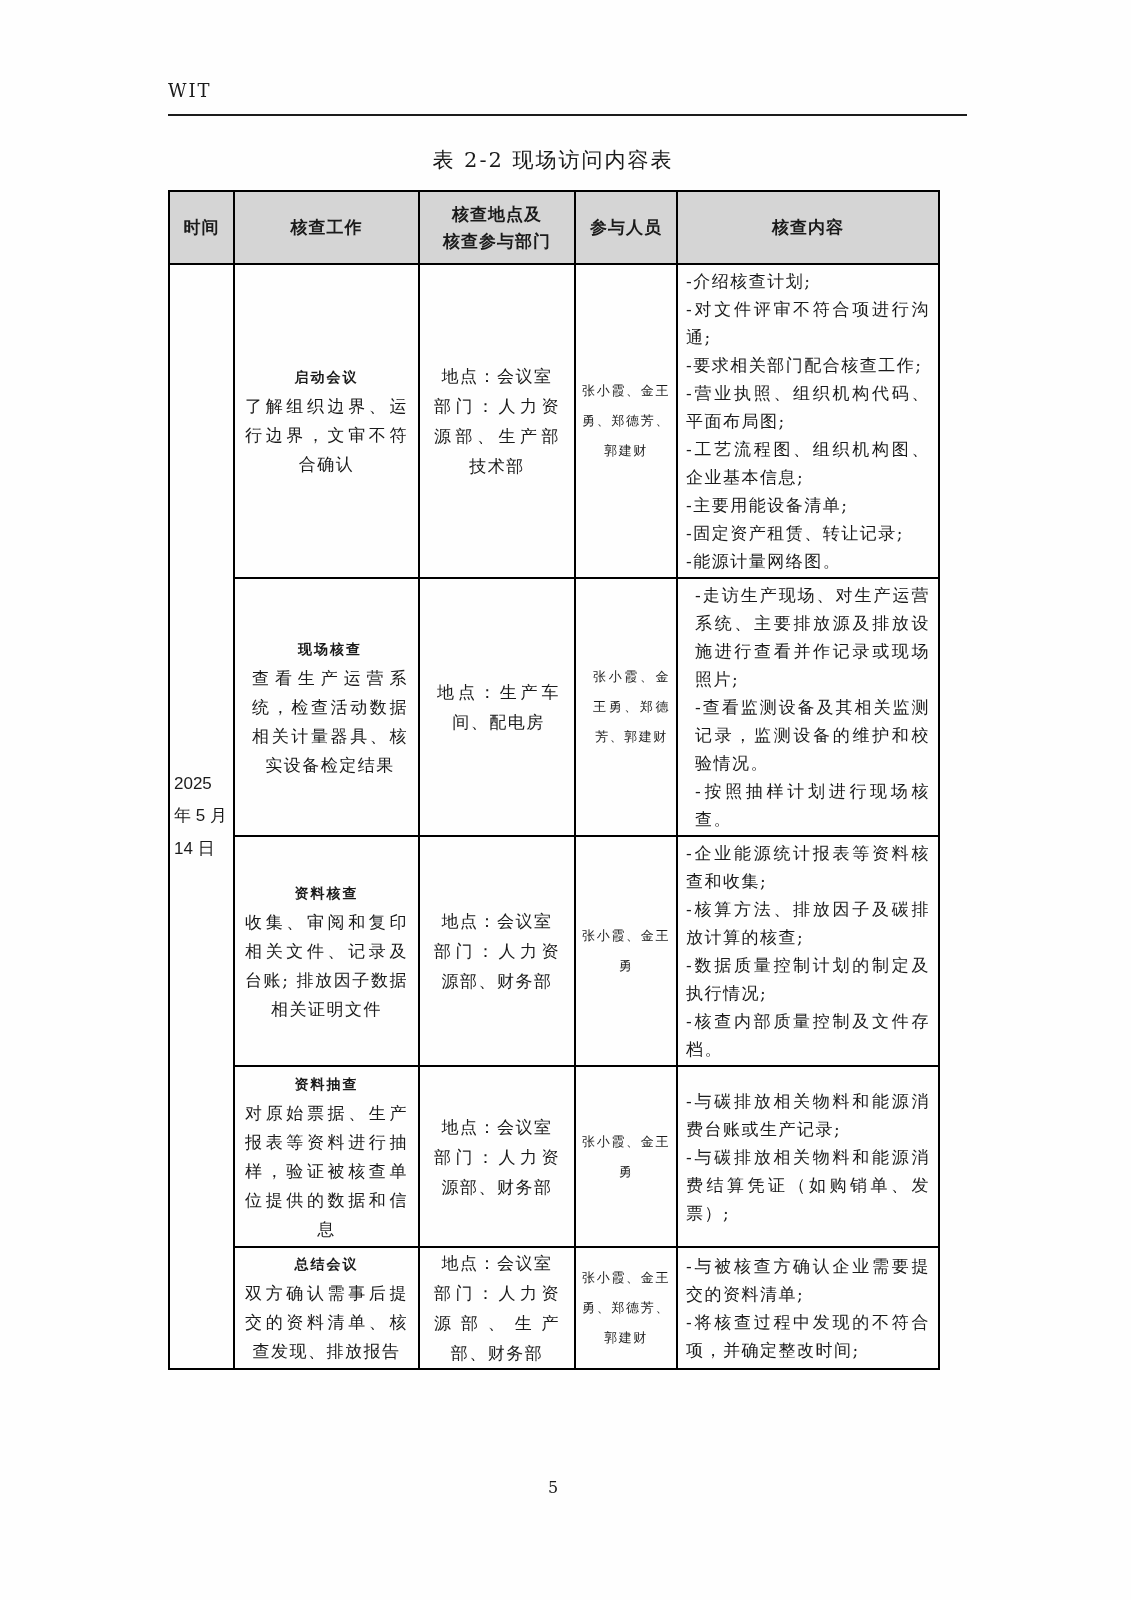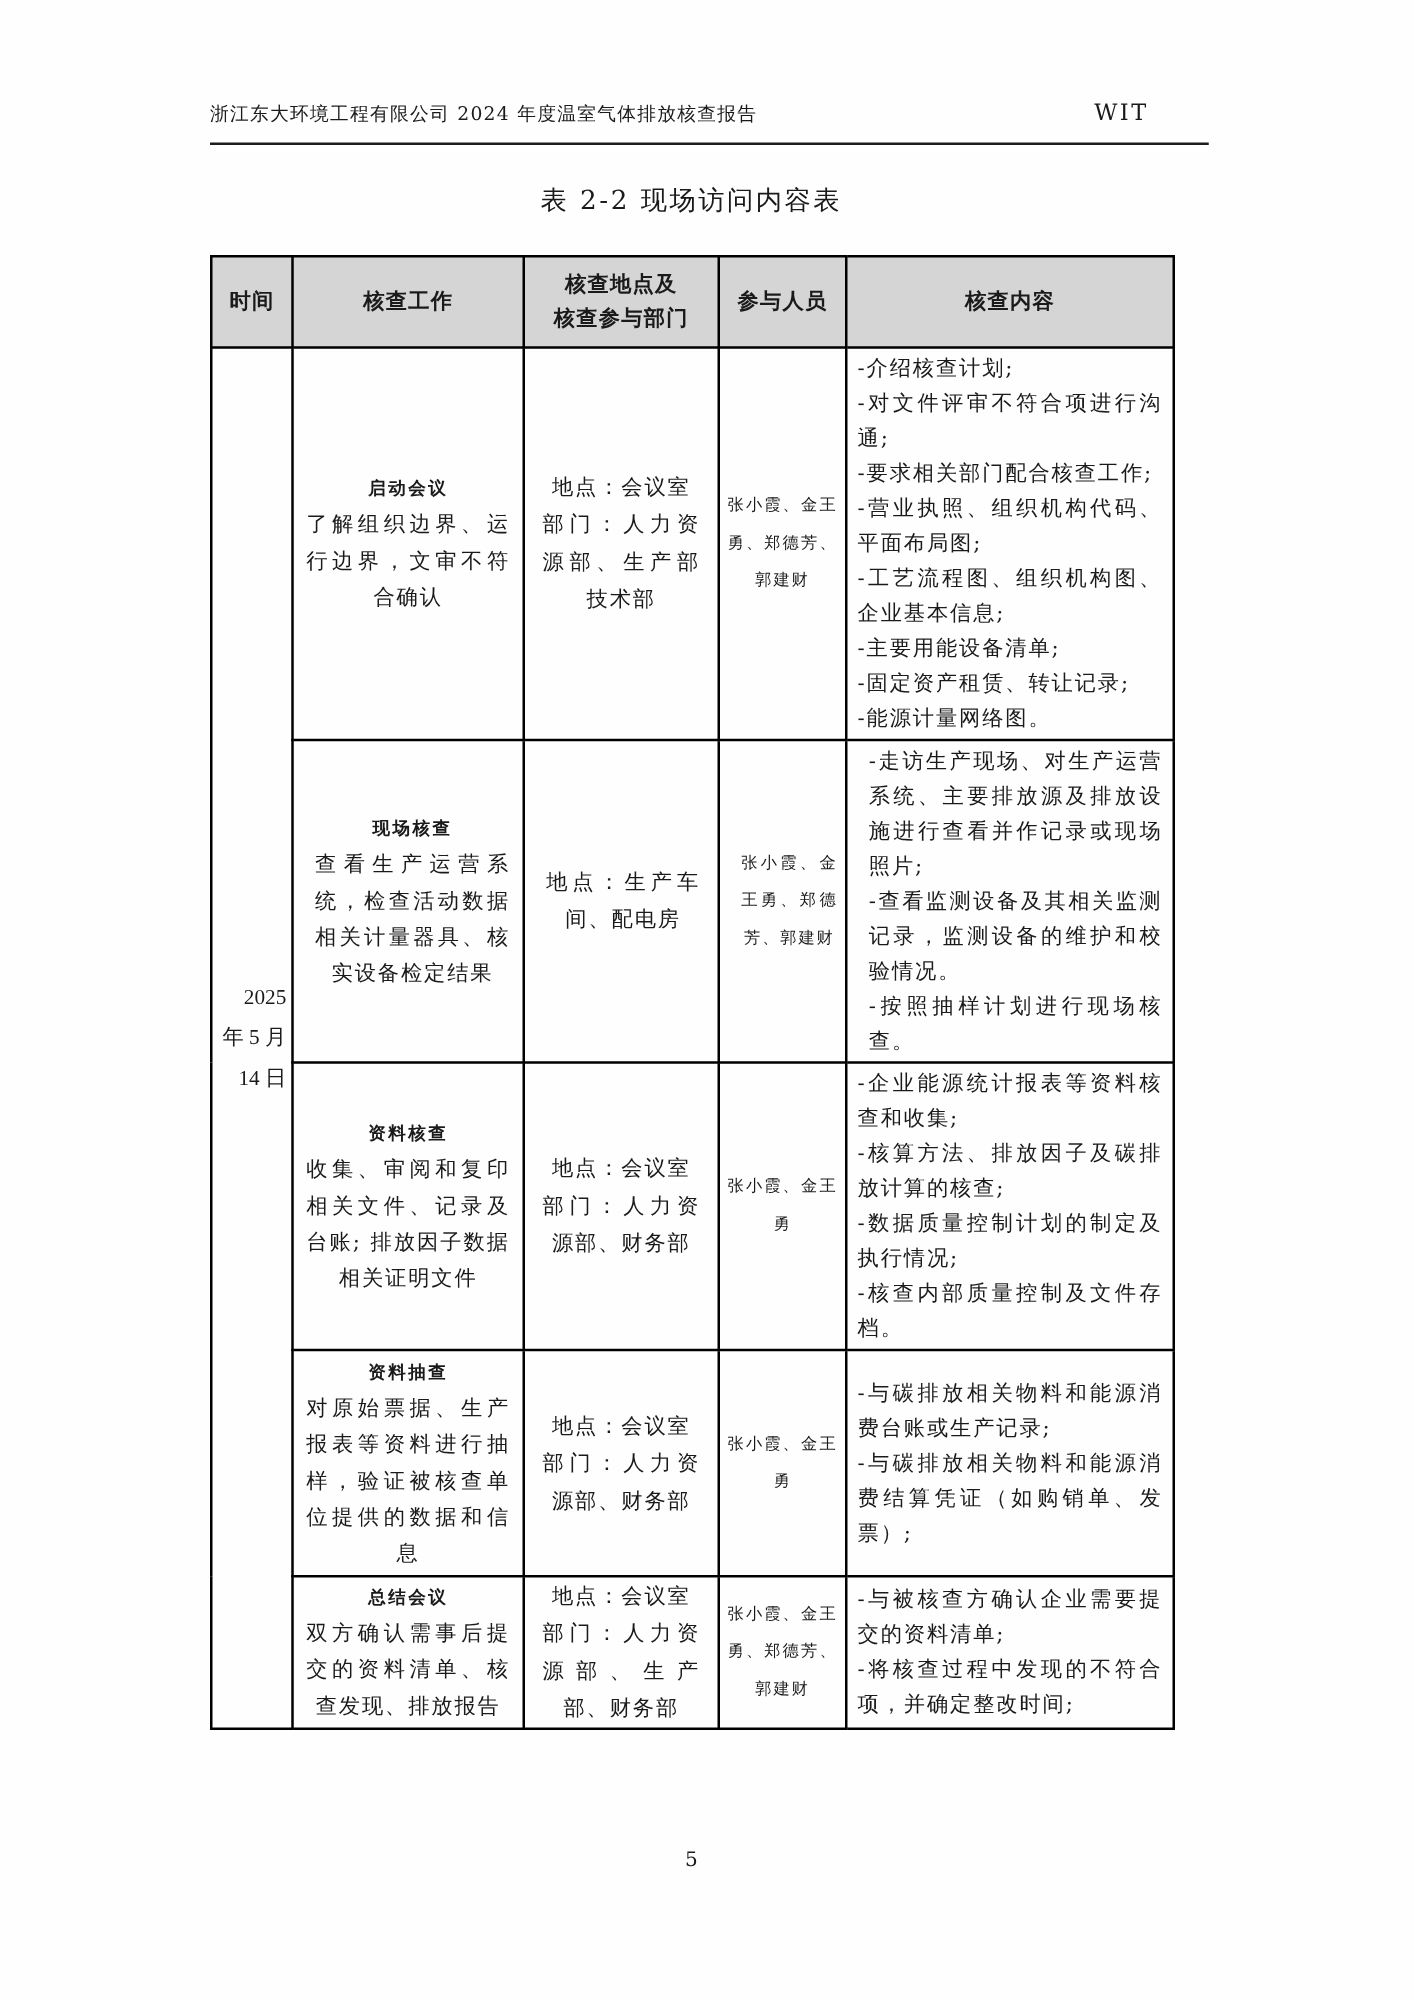--- a/index.html
+++ b/index.html
@@ -41,46 +41,46 @@
     top: 146px;
     width: 770px;
     text-align: center;
     font-weight: normal;
     font-size: 21px;
     letter-spacing: 2px;
   }
   table.visit-table {
     position: absolute;
     left: 168px;
-    top: 204px;
+    top: 190px;
     width: 770px;
     border-collapse: collapse;
     table-layout: fixed;
   }
   .visit-table th, .visit-table td {
     border: 2px solid #000;
     vertical-align: middle;
     word-break: break-all;
   }
   .visit-table th {
     background: #d5d5d5;
     font-size: 17px;
     font-weight: bold;
     height: 73px;
     text-align: center;
     white-space: pre-line;
     letter-spacing: 1px;
     line-height: 1.55;
   }
   td.time-cell {
-    text-align: right;
+    text-align: left;
     font-size: 17px;
     line-height: 1.9;
     padding: 0 4px;
-    font-family: Liberation Serif, serif;
+    font-family: Liberation Sans, sans-serif;
     margin-top: 36px;
   }
   td.work-cell {
     padding: 0 10px;
     font-size: 17px;
     line-height: 29px;
   }
   .work-title {
     font-weight: bold;
     text-align: center;
@@ -131,21 +131,20 @@
     text-align: center;
     font-size: 16px;
   }
 </style>
 </head>
 <body>
 
 <div class="page">
 
   <div class="page-header">
-    <span class="report-title">浙江东大环境工程有限公司 2024 年度温室气体排放核查报告</span>
     <span class="logo-text">WIT</span>
   </div>
 
   <div class="table-title">表 2-2 现场访问内容表</div>
 
   <table class="visit-table">
     <colgroup>
       <col style="width:65px">
       <col style="width:185px">
       <col style="width:156px">

